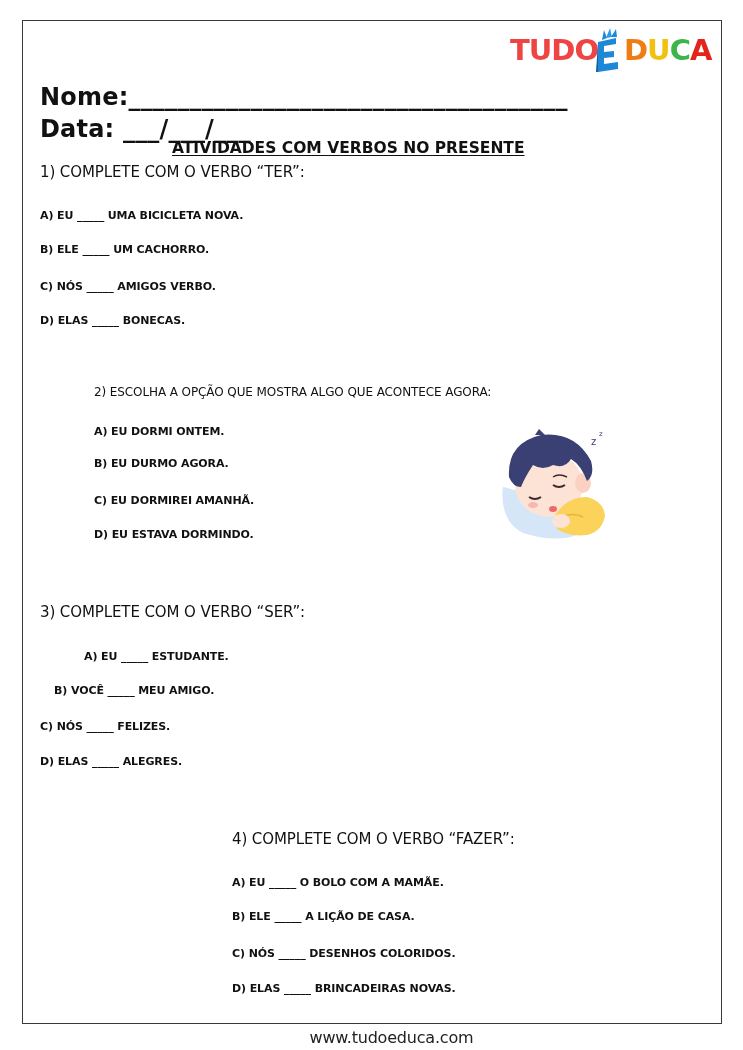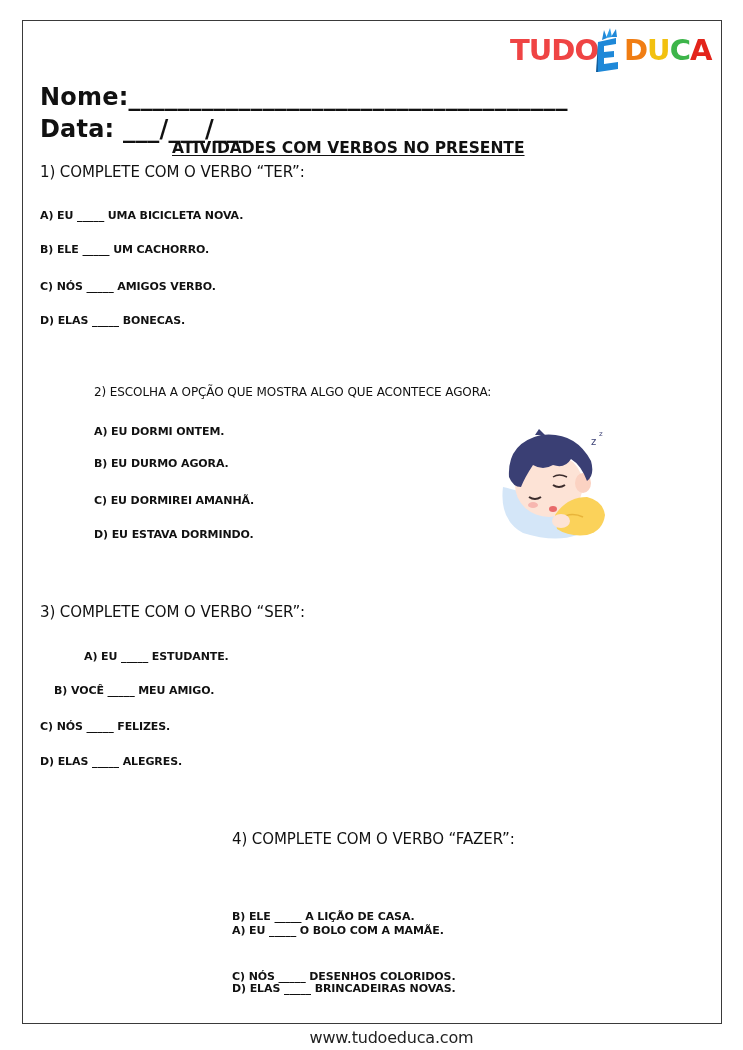--- a/index.html
+++ b/index.html
@@ -158,18 +158,18 @@
   </svg>
 </div>
 
 <div class="abs q" style="left:40px; top:603px;">3) COMPLETE COM O VERBO “SER”:</div>
 <div class="abs item" style="left:40px; top:650px;margin-left:44px;">A) EU _____ ESTUDANTE.</div>
 <div class="abs item" style="left:54px; top:684px;">B) VOCÊ _____ MEU AMIGO.</div>
 <div class="abs item" style="left:40px; top:720px;">C) NÓS _____ FELIZES.</div>
 <div class="abs item" style="left:40px; top:755px;text-align:right;">D) ELAS _____ ALEGRES.</div>
 
 <div class="abs q" style="left:232px; top:830px;">4) COMPLETE COM O VERBO “FAZER”:</div>
-<div class="abs item" style="left:232px; top:876px;margin-top:48px;">A) EU _____ O BOLO COM A MAMÃE.</div>
+<div class="abs item" style="left:232px; top:876px;">A) EU _____ O BOLO COM A MAMÃE.</div>
 <div class="abs item" style="left:232px; top:910px;">B) ELE _____ A LIÇÃO DE CASA.</div>
-<div class="abs item" style="left:232px; top:970px;">C) NÓS _____ DESENHOS COLORIDOS.</div>
+<div class="abs item" style="left:232px; top:947px;">C) NÓS _____ DESENHOS COLORIDOS.</div>
 <div class="abs item" style="left:232px; top:982px;">D) ELAS _____ BRINCADEIRAS NOVAS.</div>
 
 <div class="abs footer" style="left:0; width:743px; text-align:center; top:1028px;padding-left:20px;">www.tudoeduca.com</div>
 
 </body></html>

